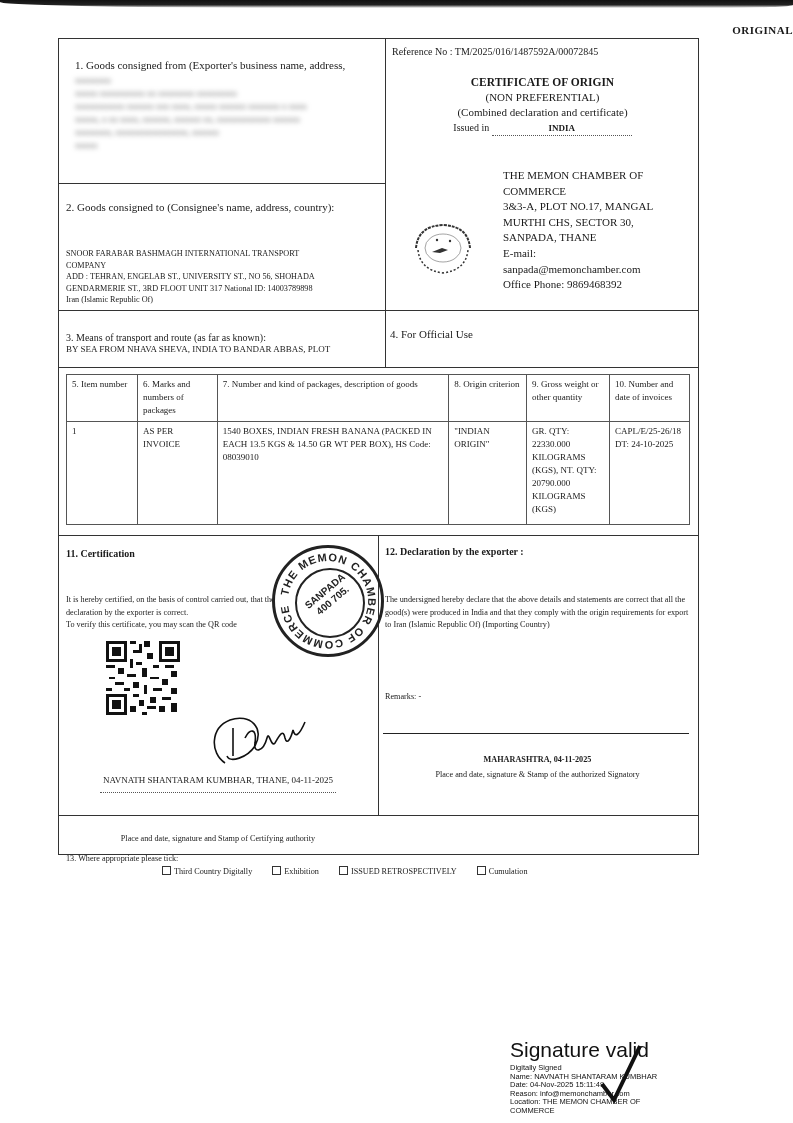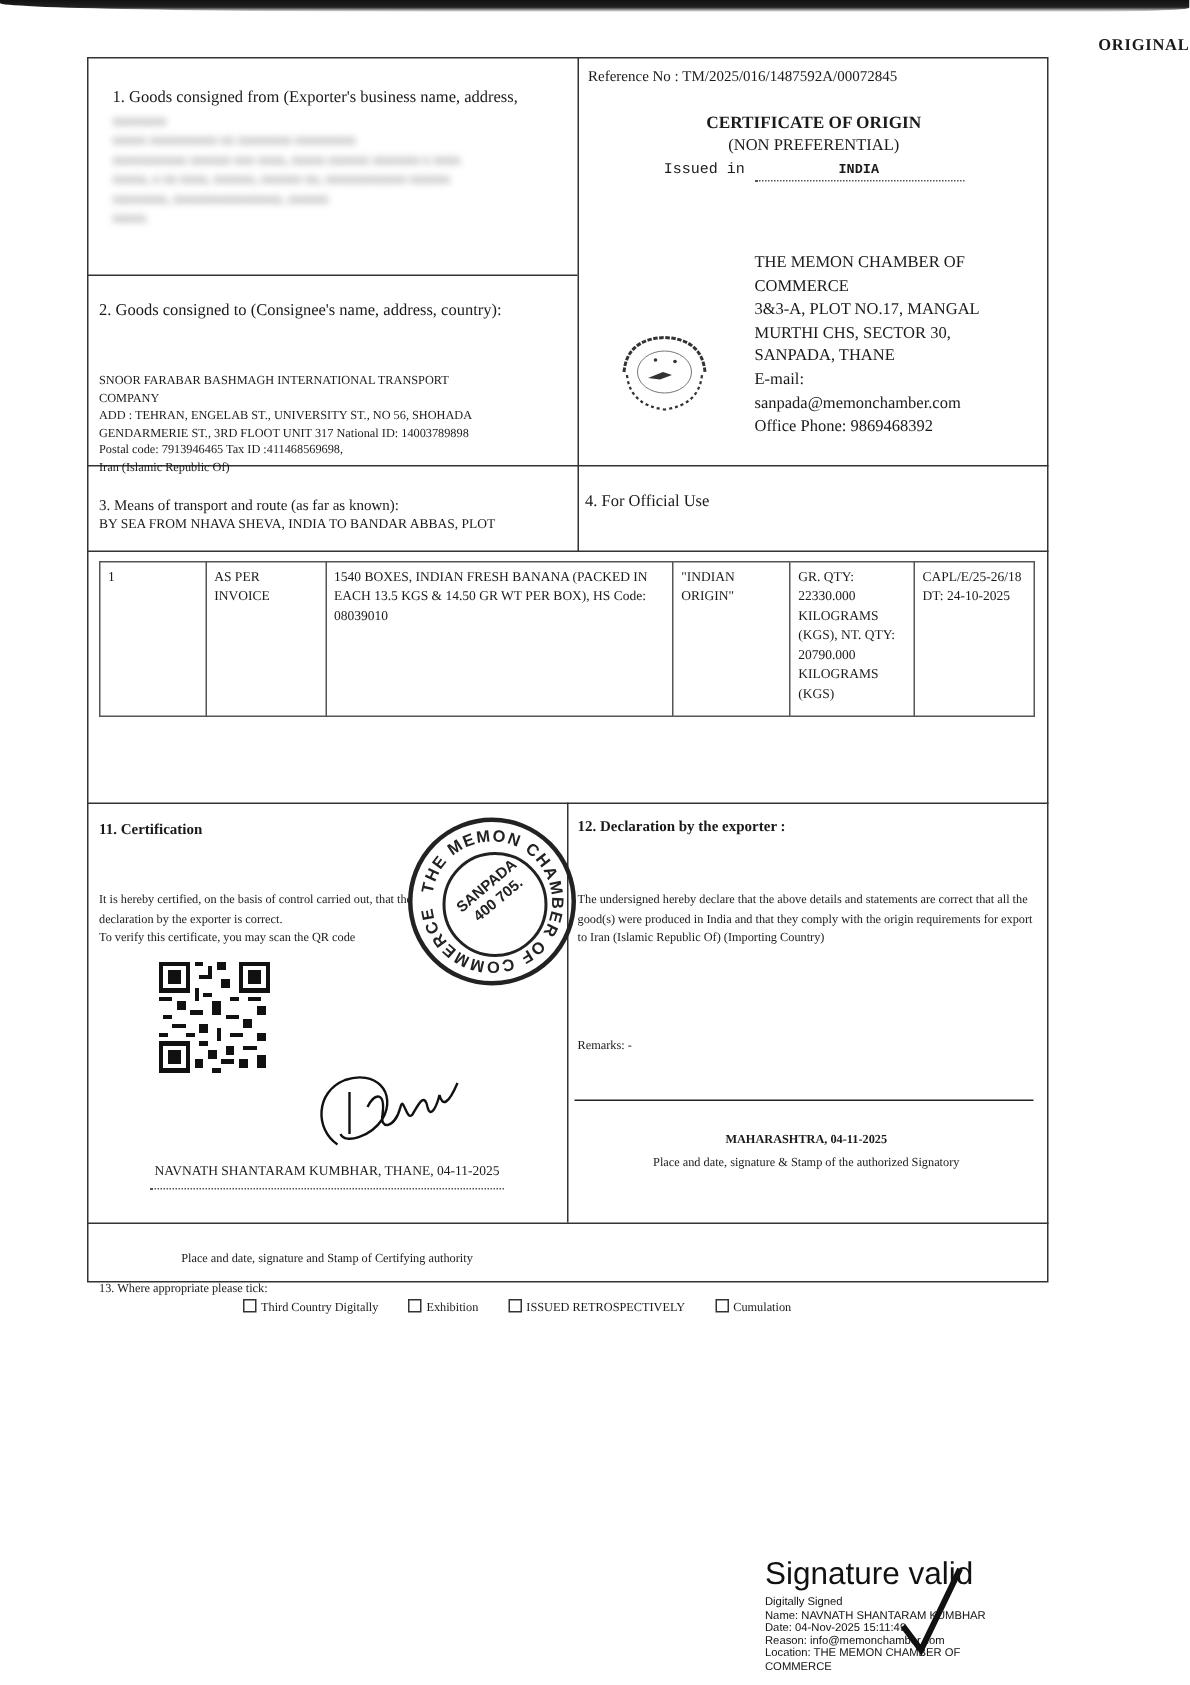--- a/index.html
+++ b/index.html
@@ -72,21 +72,22 @@
   <div>xxxxxxxxxxx xxxxxx xxx xxxx, xxxxx xxxxxx xxxxxxx x xxxx</div>
   <div>xxxxx, x xx xxxx, xxxxxx, xxxxxx xx, xxxxxxxxxxxx xxxxxx</div>
   <div>xxxxxxxx, xxxxxxxxxxxxxxxx, xxxxxx</div>
   <div>xxxxx</div>
 </div>
 
 <div class="abs t10" style="left:392px; top:45px;">Reference No : TM/2025/016/1487592A/00072845</div>
 <div class="abs center" style="left:386px; width:313px; top:74px;">
   <div class="bold" style="font-size:11.5px; line-height:16px;">CERTIFICATE OF ORIGIN</div>
   <div class="t11">(NON PREFERENTIAL)</div>
-  <div class="t10" style="margin-top:1px;font-family:Liberation Mono, monospace;">
+  <div class="t11">(Combined declaration and certificate)</div>
+  <div class="t10" style="margin-top:1px;">
     <span>Issued in</span>
     <span class="dotfill bold" style="font-size:9px;">INDIA</span>
   </div>
 </div>
 
 <div class="abs" style="left:410px; top:218px; width:66px; height:60px;">
   <svg width="66" height="60" viewBox="0 0 66 60">
     <path d="M6 30 Q8 8 33 7 Q58 8 60 30" fill="none" stroke="#333" stroke-width="2" stroke-dasharray="3 1"></path>
     <path d="M8 32 Q10 52 33 55 Q56 52 58 32" fill="none" stroke="#333" stroke-width="1.5" stroke-dasharray="2 2"></path>
     <ellipse cx="33" cy="30" rx="18" ry="14" fill="none" stroke="#666" stroke-width="0.6"></ellipse>
@@ -106,39 +107,46 @@
   <div>sanpada@memonchamber.com</div>
   <div>Office Phone:  9869468392</div>
 </div>
 
 <div class="abs t11" style="left:66px; top:200px;">2. Goods consigned to (Consignee's name, address, country):</div>
 <div class="abs t8" style="left:66px; top:214px; width:315px; line-height:11.6px;">
   <div>SNOOR FARABAR BASHMAGH INTERNATIONAL TRANSPORT</div>
   <div>COMPANY</div>
   <div>ADD : TEHRAN, ENGELAB ST., UNIVERSITY ST., NO 56, SHOHADA</div>
   <div>GENDARMERIE ST., 3RD FLOOT UNIT 317 National ID: 14003789898</div>
-  <div>Postal code: 7913946465 Tax ID :411468569698,</div>
   <div>Iran (Islamic Republic Of)</div>
 </div>
 
 <div class="abs t10" style="left:66px; top:331px;">3. Means of transport and route (as far as known):</div>
 <div class="abs t9" style="left:66px; top:343px;">BY SEA FROM NHAVA SHEVA, INDIA TO BANDAR ABBAS, PLOT</div>
 
 <div class="abs t11" style="left:390px; top:327px;">4. For Official Use</div>
 
 <table class="goods">
   <colgroup>
     <col style="width:71px">
       <col style="width:80px">
       <col style="width:232px">
       <col style="width:78px">
       <col style="width:83px">
       <col style="width:80px">
   </colgroup>
   <tbody>
+      <tr class="head">
+    <td>5. Item number</td>
+    <td>6. Marks and numbers of packages</td>
+    <td>7. Number and kind of packages, description of goods</td>
+    <td>8. Origin criterion</td>
+    <td>9. Gross weight or other quantity</td>
+    <td>10. Number and date of invoices</td>
+  </tr>
   <tr class="body">
     <td>1</td>
     <td>AS PER INVOICE</td>
     <td>1540 BOXES, INDIAN FRESH BANANA (PACKED IN EACH 13.5 KGS &amp; 14.50 GR WT PER BOX), HS Code: 08039010</td>
     <td>"INDIAN ORIGIN"</td>
     <td>GR. QTY: 22330.000 KILOGRAMS (KGS), NT. QTY: 20790.000 KILOGRAMS (KGS)</td>
     <td>
       <div>CAPL/E/25-26/18</div>
       <div>DT: 24-10-2025</div>
     </td>

